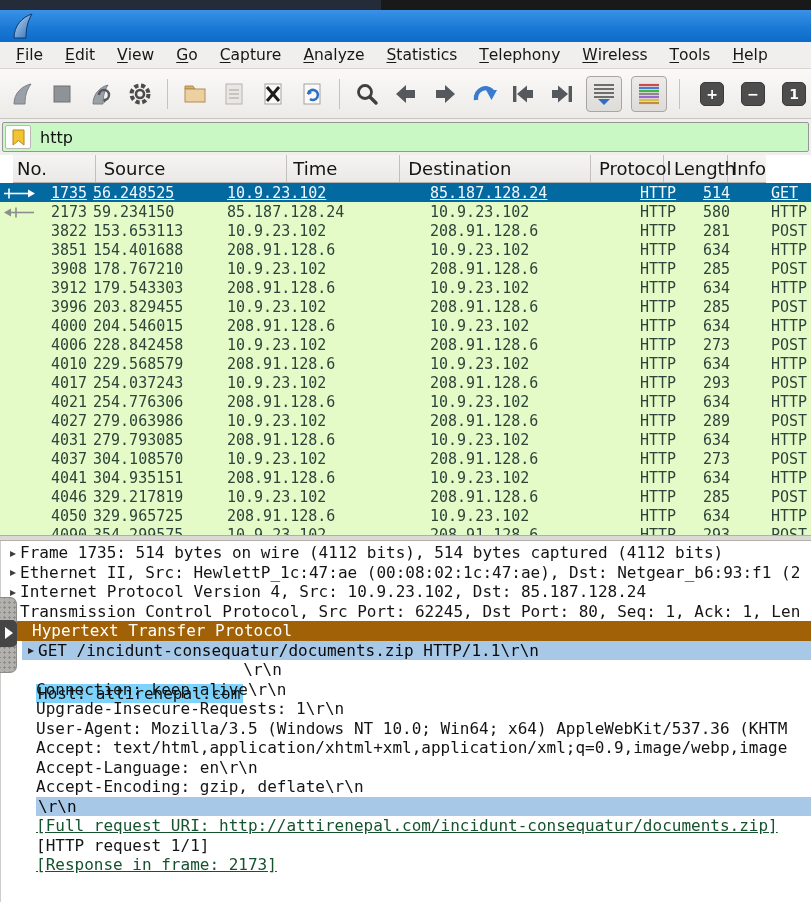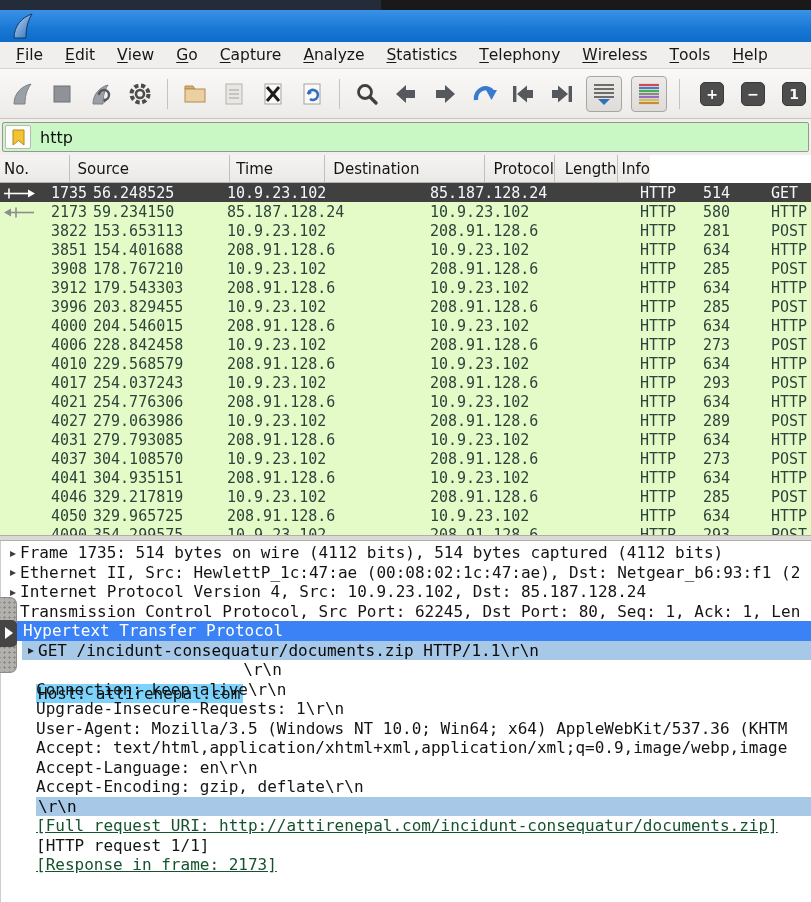--- a/index.html
+++ b/index.html
@@ -35,32 +35,32 @@
 
   
   #filterbar { position:absolute; left:0; top:119px; width:811px; height:36px; background:#f1efed; padding:3px 2px; }
   #filter-input { width:100%; height:100%; background:#c9f8c4; border:1px solid #969696; border-radius:2px;
                   display:flex; align-items:center; }
   #bookmark-btn { width:26px; height:24px; margin-left:2px; background:#fdfdfd; border:1px solid #bab7b4;
                   border-radius:2px; display:flex; align-items:center; justify-content:center; flex:none; }
   #filter-text { margin-left:9px; font-size:16px; color:#101010; }
 
   
-  #plist-header { position:absolute; left:0; top:155px; width:650px; height:28px;
+  #plist-header { position:absolute; left:13px; top:155px; width:753px; height:28px;
                   background:linear-gradient(#f5f4f3,#ebe9e7); border-bottom:1px solid #b7b4b0;
-                  display:flex; font-size:15px; color:#141414; }
+                  display:flex; font-size:18px; color:#141414; }
   .hcol { border-right:1px solid #c3c0bc; display:flex; align-items:center; height:100%; }
   .w0{width:90px;padding-left:4px;} .w1{width:123px;padding-left:6px;} .w2{width:209px;padding-left:8px;}
   .w3{width:208px;padding-left:8px;} .w4{width:73px;padding-left:8px;} .w5{width:64px;padding-left:10px;}
   .w6{flex:1;padding-left:4px;border-right:none;}
 
   #plist-rows { position:absolute; left:0; top:183px; width:811px; height:352px; overflow:hidden; background:#fff; }
   .prow { height:19px; display:flex; align-items:center; background:#e4fbc7; color:#2d443c;
           font-family:"DejaVu Sans Mono", monospace; font-size:15px; white-space:pre; }
-  .prow.selected { background:#404040; color:#f2f7fc; }
+  .prow.selected { background:#0369a1; color:#f2f7fc;text-decoration:underline; }
   .c0{width:90px;text-align:right;padding-right:3px;position:relative;flex:none;}
   .c0 svg{position:absolute;left:2px;top:3px;}
   .c1{width:123px;padding-left:3px;flex:none;}
   .c2{width:209px;padding-left:14px;flex:none;}
   .c3{width:208px;padding-left:8px;flex:none;}
   .c4{width:73px;padding-left:10px;flex:none;}
   .c5{width:64px;padding-right:7px;flex:none;}
   .c6{flex:1;padding-left:4px;overflow:hidden;}
 
   
@@ -70,21 +70,21 @@
   
   #details { position:absolute; left:0; top:541px; width:811px; height:361px; background:#fff;
              border-left:1px solid #cfcdca; padding-top:2px; font-family:"DejaVu Sans Mono", monospace;
              font-size:16px; color:#141414; overflow:hidden; }
   .dline { height:19.5px; display:flex; align-items:center; white-space:pre; }
   .dline .arrow { width:14px; flex:none; text-align:center; font-family:"DejaVu Sans",sans-serif;
                   font-size:12px; color:#3c3c3c; }
   .lv1 { padding-left:5px; }
   .lv2 { padding-left:21px; }
   .lv2.noarrow { padding-left:35px; }
-  .dline.selected { background:#3b82f6; color:#fff; padding-left:8px;align-items:center; }
+  .dline.selected { background:#a16207; color:#fff; padding-left:17px;align-items:center; }
   .dline.selected .arrow { visibility:hidden; }
   .hl-band { flex:1; background:#a8c8e8; display:flex; align-items:center; padding-left:2px; color:#0b0b0b; }
   .hl-band .arrow { color:#222; }
   .hl-yellow { background:#7dd3fc; padding:0 3px 0 2px; color:#101010;margin-top:48px; }
   .dlink { color:#14532d; text-decoration:underline; }
 
   
   #detail-scroller { position:absolute; left:0; top:597px; width:17px; height:76px;
                      background-color:#b3b1ae;
                      background-image:radial-gradient(#8f8d8a 1px, transparent 1.3px);

